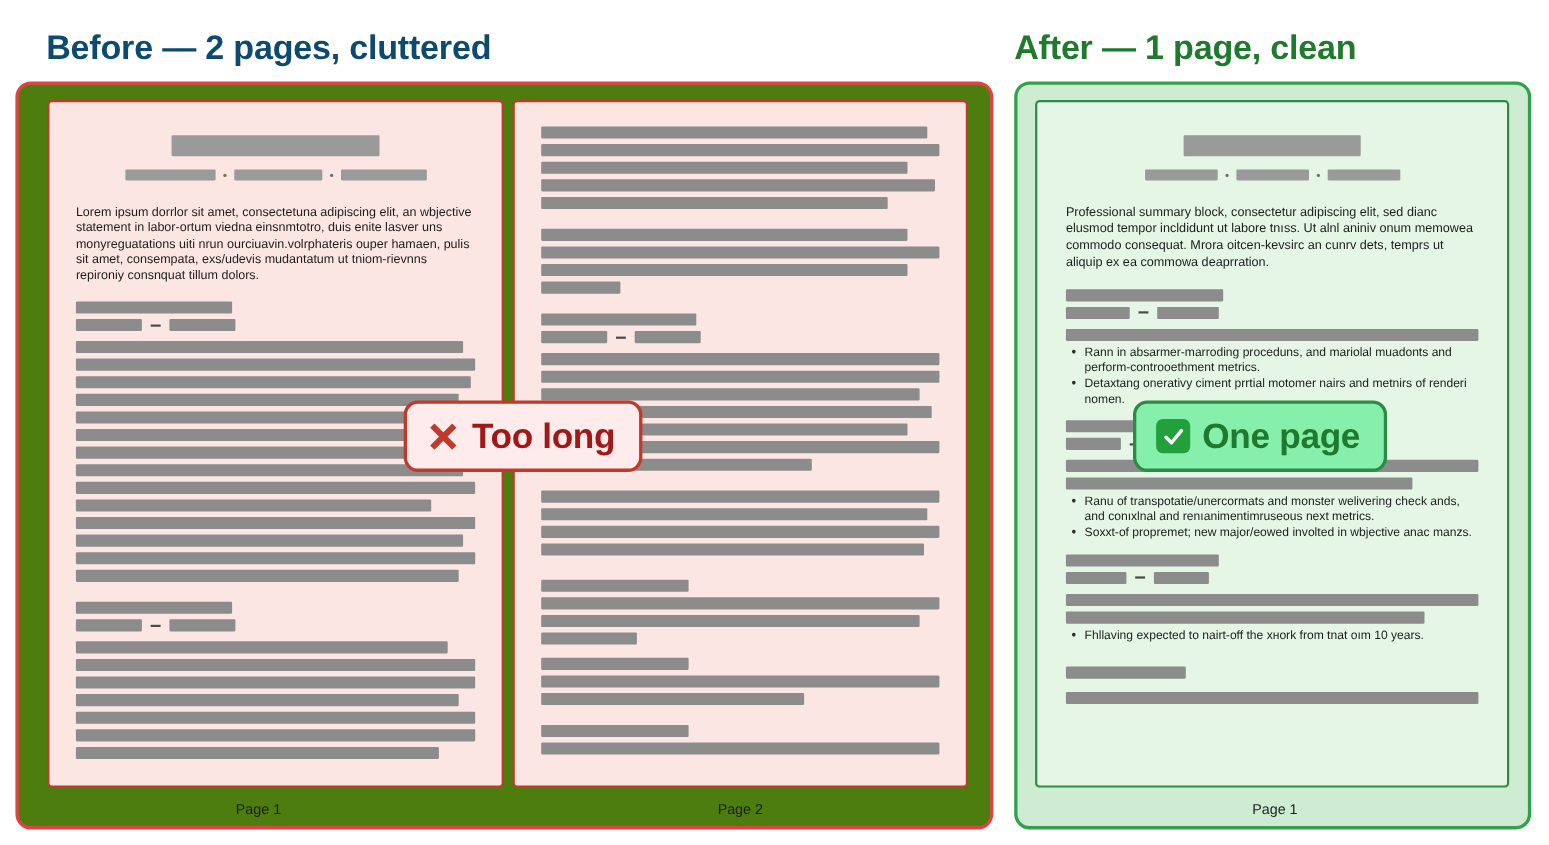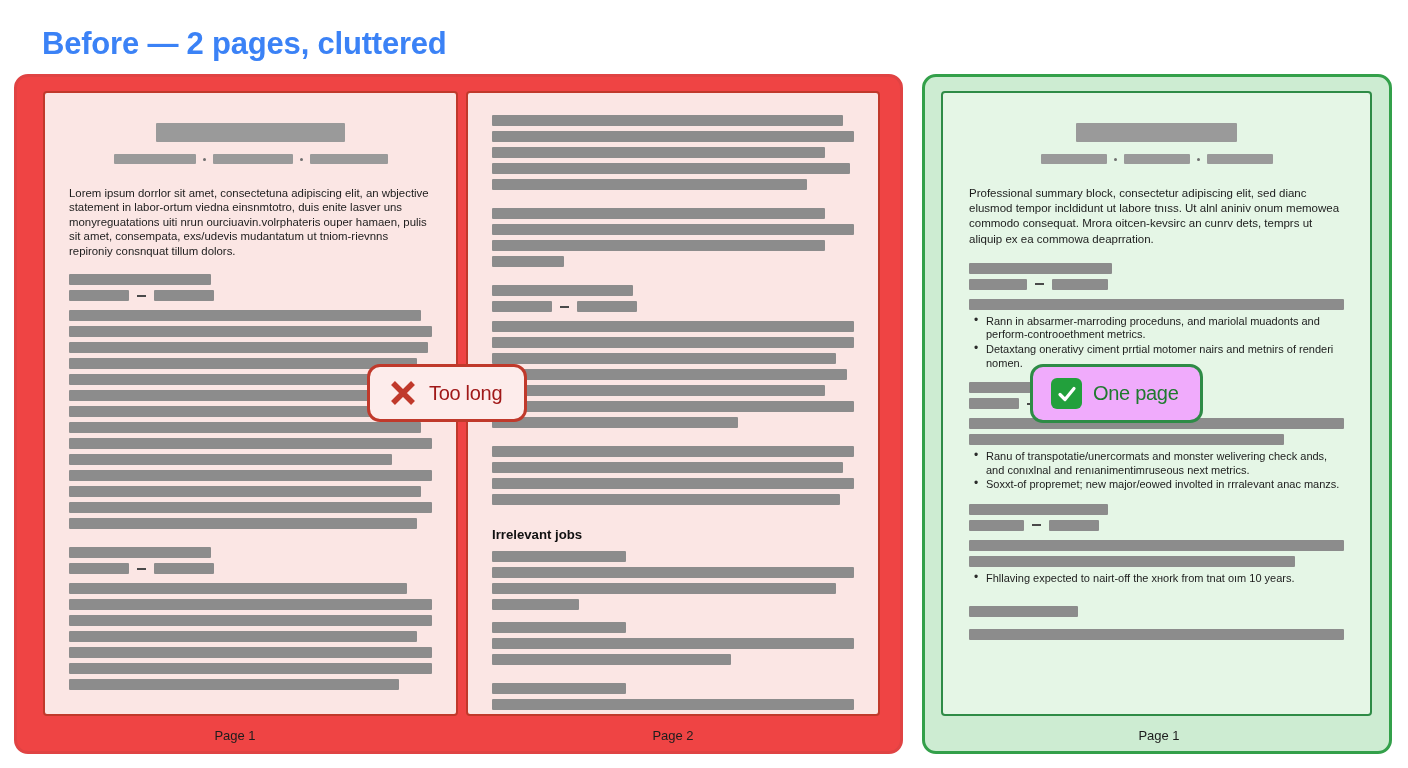--- a/index.html
+++ b/index.html
@@ -16,33 +16,33 @@
   }
 
   
   .panel-title {
     position: absolute;
     font-weight: bold;
     font-size: 31px;
     letter-spacing: -0.2px;
     white-space: nowrap;
   }
-  #title-before { left: 42px; top: 26px; color: #3b82f6; }
+  #title-before { left: 42px; top: 26px; color: #0c4a6e; }
   #title-after  { left: 922px; top: 26px; color: #1f7a2e; }
 
   
   .panel {
     position: absolute;
     border-radius: 14px;
     box-sizing: border-box;
   }
   #panel-before {
     left: 14px; top: 74px;
     width: 889px; height: 680px;
-    background: #ef4444;
+    background: #4d7c0f;
     border: 3px solid #e04343;
   }
   #panel-after {
     left: 922px; top: 74px;
     width: 470px; height: 680px;
     background: #cdecd2;
     border: 3px solid #33a04a;
   }
 
   
@@ -188,26 +188,26 @@
     box-sizing: border-box;
     white-space: nowrap;
   }
   #badge-toolong {
     left: 367px; top: 364px;
     background: #fdeceb;
     border: 3px solid #c0392b;
   }
   #badge-onepage {
     left: 1030px; top: 364px;
-    background: #f0abfc;
+    background: #86efac;
     border: 3px solid #2e8b46;
   }
   .badge .btext {
-    font-size: 20px;
-    font-weight: normal;
+    font-size: 32px;
+    font-weight: bold;
     letter-spacing: -0.3px;
   }
   #badge-toolong .btext { color: #a01818; }
   #badge-onepage .btext { color: #1f7a2e; }
 
   .x-icon { width: 30px; height: 30px; display:block; }
   .check-box {
     width: 31px; height: 31px;
     background: #22a03c;
     border-radius: 6px;
@@ -215,20 +215,21 @@
     align-items: center;
     justify-content: center;
   }
 </style>
 </head>
 <body>
 
 <div class="stage">
 
   <div class="panel-title" id="title-before">Before — 2 pages, cluttered</div>
+  <div class="panel-title" id="title-after">After — 1 page, clean</div>
 
   <div class="panel" id="panel-before">
 
     <div class="page red" id="page1">
       <div class="page-inner">
         <div class="hdr-name"></div>
         <div class="hdr-contact">
           <div class="cb" style="width:82px"></div>
           <div class="dot"></div>
           <div class="cb" style="width:80px"></div>
@@ -324,21 +325,20 @@
         <div class="gap"></div>
         <div>
           <div class="bar" style="width:100%"></div>
           <div class="bar" style="width:97%"></div>
           <div class="bar" style="width:100%"></div>
           <div class="bar" style="width:96%"></div>
         </div>
 
         <div style="height:17px"></div>
 
-        <div class="sect-head">Irrelevant jobs</div>
 
         <div>
           <div class="bar" style="width:37%"></div>
           <div class="bar" style="width:100%"></div>
           <div class="bar" style="width:95%"></div>
           <div class="bar" style="width:24%"></div>
         </div>
         <div class="gap-sm"></div>
         <div>
           <div class="bar" style="width:37%"></div>
@@ -394,21 +394,21 @@
             <div class="jb" style="width:50px"></div>
             <div class="dash"></div>
             <div class="jb" style="width:56px"></div>
           </div>
           <div class="bar" style="width:100%"></div>
           <div class="bar" style="width:84%"></div>
         </div>
 
         <ul class="blist">
           <li>Ranu of transpotatie/unercormats and monster welivering check ands, and conıxlnal and renıanimentimruseous next metrics.</li>
-          <li>Soxxt-of propremet; new major/eowed involted in rrralevant anac manzs.</li>
+          <li>Soxxt-of propremet; new major/eowed involted in wbjective anac manzs.</li>
         </ul>
 
         <div>
           <div class="bar" style="width:37%"></div>
           <div class="jobrow">
             <div class="jb" style="width:55px"></div>
             <div class="dash"></div>
             <div class="jb" style="width:50px"></div>
           </div>
           <div class="bar" style="width:100%"></div>

